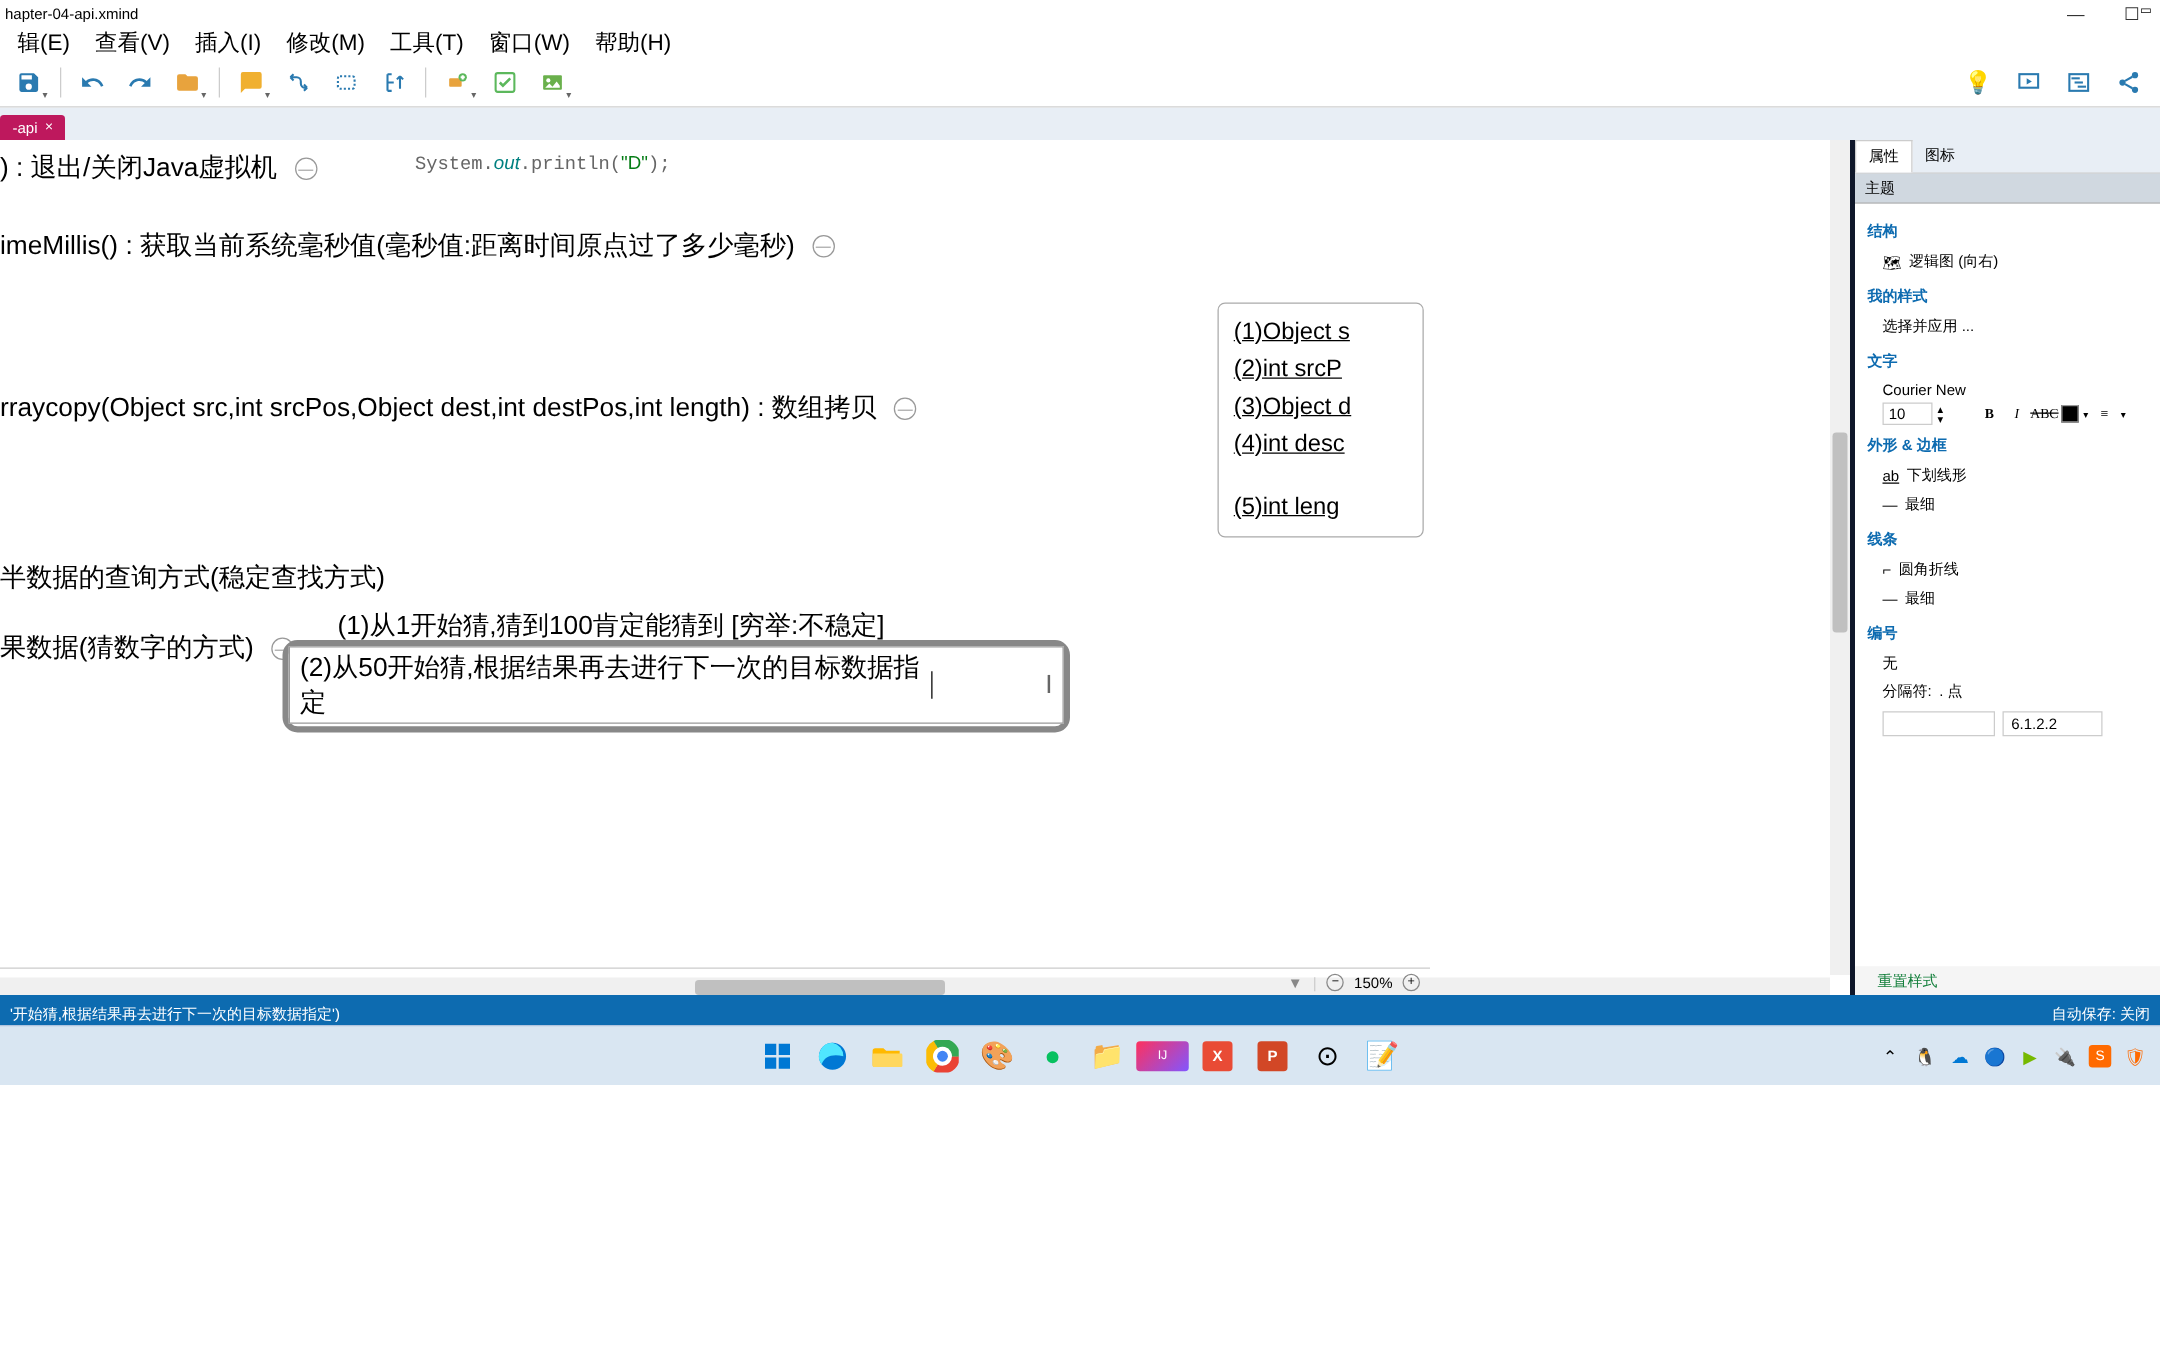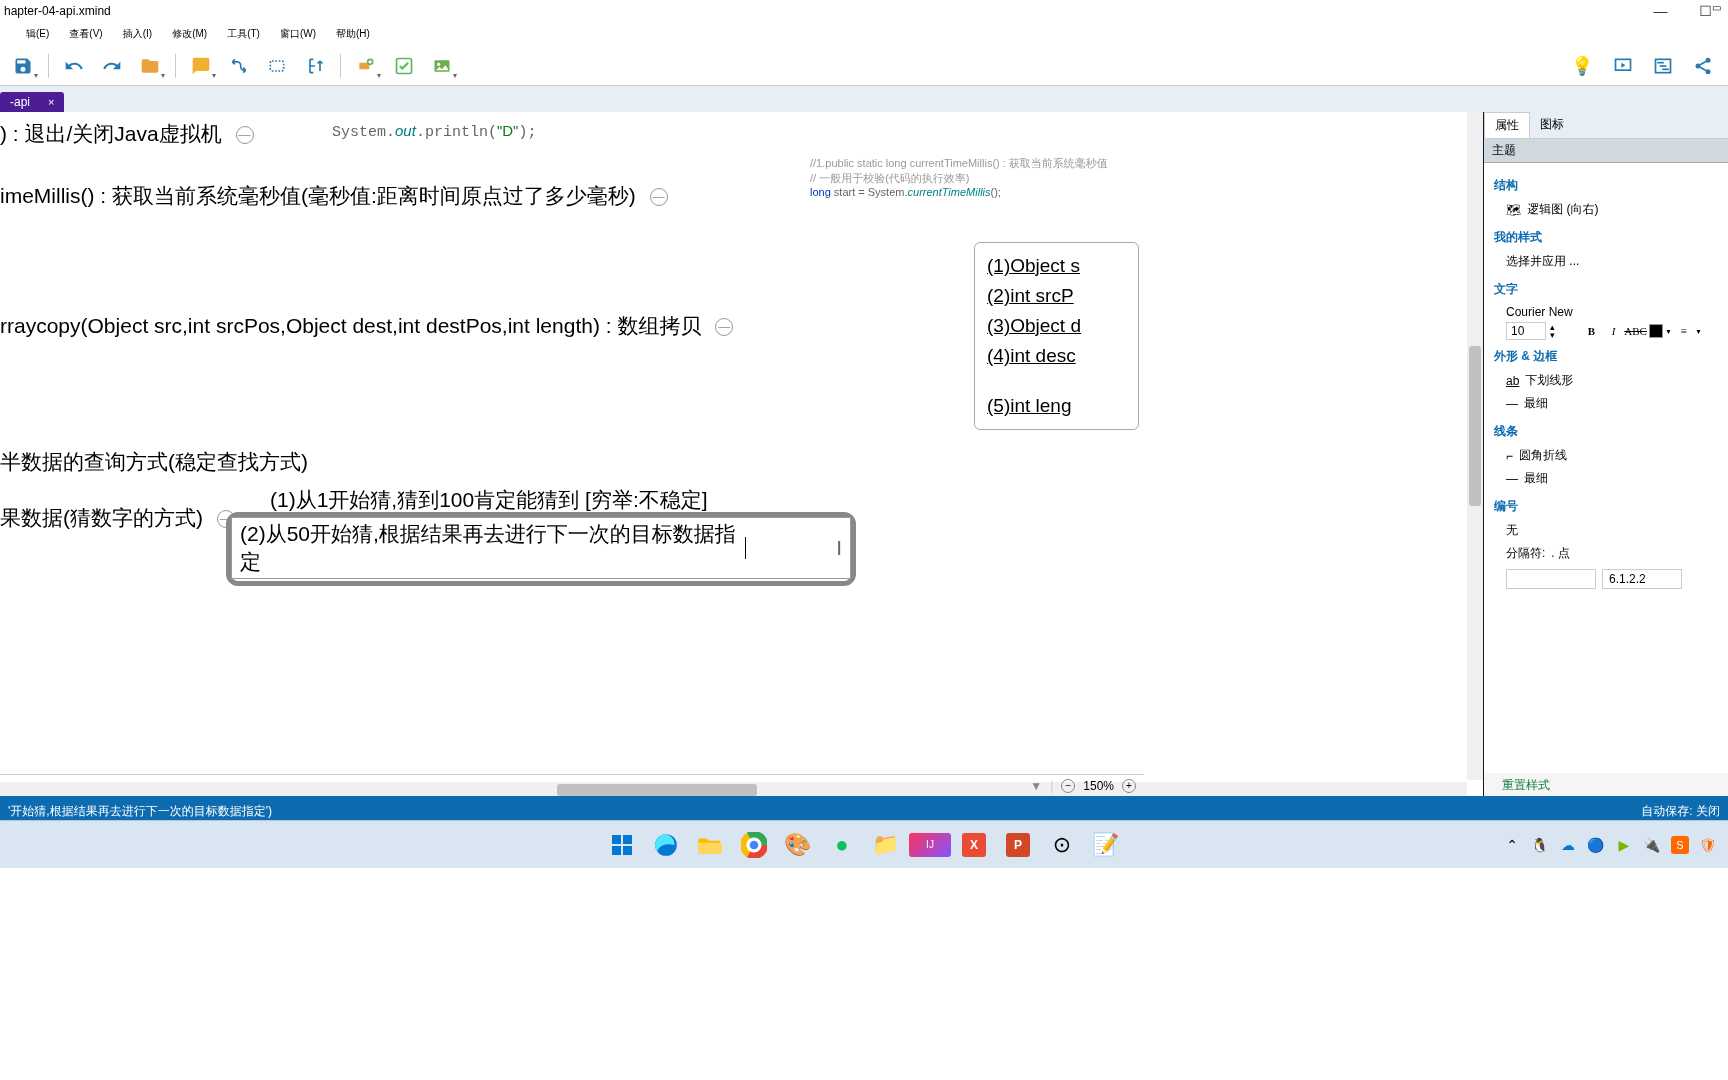--- a/index.html
+++ b/index.html
@@ -3,35 +3,35 @@
 <meta charset="utf-8">
 <style>
 * { margin: 0; padding: 0; box-sizing: border-box; font-family: "Microsoft YaHei", sans-serif; }
 body { width: 1728px; height: 1080px; overflow: hidden; background: #fff; position: relative; }
 
 .title-bar { height: 22px; background: #fff; display: flex; align-items: center; padding: 0 4px; font-size: 12px; position: relative; }
 .title-bar .title { flex: 1; }
 .win-btns { position: absolute; right: 0; top: 0; display: flex; }
 .win-btn { width: 45px; height: 22px; display: flex; align-items: center; justify-content: center; font-size: 14px; color: #333; }
 
-.menu-bar { height: 24px; display: flex; align-items: center; padding: 0 16px; font-size: 10px; background: #fff; text-align: right; }
+.menu-bar { height: 24px; display: flex; align-items: center; padding: 0 4px; font-size: 18px; background: #fff; text-align: right; }
 .menu-item { padding: 2px 10px; }
 
 .toolbar { height: 40px; display: flex; align-items: center; padding: 0 6px; gap: 4px; background: #fff; border-bottom: 1px solid #d0d0d0; position: relative; }
 .tool-btn { width: 34px; height: 32px; display: flex; align-items: center; justify-content: center; font-size: 18px; border-radius: 3px; position: relative; }
 .tool-sep { width: 1px; height: 24px; background: #ccc; margin: 0 4px; }
 .tool-dd::after { content: "▾"; font-size: 8px; position: absolute; right: 2px; bottom: 2px; color: #666; }
 .toolbar-right { position: absolute; right: 8px; display: flex; gap: 6px; }
 
 .tab-strip { height: 26px; background: #e8eef5; display: flex; align-items: flex-end; }
-.tab { background: #4c1d95; color: #fff; padding: 3px 10px; font-size: 12px; display: flex; align-items: center; gap: 18px; border-radius: 3px 3px 0 0; }
+.tab { background: #be185d; color: #fff; padding: 3px 10px; font-size: 12px; display: flex; align-items: center; gap: 6px; border-radius: 3px 3px 0 0; }
 .tab .close { font-size: 11px; }
 
 .work-area { display: flex; height: 686px; }
-.canvas-wrap { flex: 1; position: relative; background: #fff; overflow: hidden; border-right: 1px solid #0f172a; }
+.canvas-wrap { flex: 1; position: relative; background: #fff; overflow: hidden; border-right: 4px solid #0f172a; }
 .canvas { position: absolute; inset: 0; font-family: "Courier New", monospace; }
 
 .node { position: absolute; font-size: 21px; color: #000; white-space: nowrap; }
 .collapse-handle { display: inline-flex; width: 18px; height: 18px; border: 1.5px solid #999; border-radius: 50%; align-items: center; justify-content: center; font-size: 12px; color: #999; margin-left: 8px; vertical-align: middle; }
 
 .code-snip { position: absolute; font-family: "Courier New", monospace; font-size: 13px; color: #666; }
 .code-comment { color: #999; font-size: 11px; }
 .code-kw { color: #0033b3; }
 .code-type { color: #008080; font-style: italic; }
 .code-str { color: #067d17; }
@@ -207,25 +207,20 @@
         <span class="collapse-handle">—</span>
       </div>
       <div class="code-snip" style="left:332px;top:10px;font-size:15px">
         System.<span class="code-type">out</span>.println(<span class="code-str">"D"</span>);
       </div>
 
       <div class="node" style="left:0;top:70px">
         <span>imeMillis() : 获取当前系统毫秒值(毫秒值:距离时间原点过了多少毫秒)</span>
         <span class="collapse-handle">—</span>
       </div>
-      <div class="code-snip" style="left:810px;top:44px">
-        <div class="code-comment">//1.public static long currentTimeMillis() : 获取当前系统毫秒值</div>
-        <div class="code-comment">// 一般用于校验(代码的执行效率)</div>
-        <div style="font-size:11px"><span class="code-kw">long</span> start = System.<span class="code-type">currentTimeMillis</span>();</div>
-      </div>
 
       <div class="node" style="left:0;top:200px">
         <span>rraycopy(Object src,int srcPos,Object dest,int destPos,int length) : 数组拷贝</span>
         <span class="collapse-handle">—</span>
       </div>
 
       <div class="side-box" style="left:974px;top:130px;width:165px">
         <div class="side-box-row">(1)Object s</div>
         <div class="side-box-row">(2)int srcP</div>
         <div class="side-box-row">(3)Object d</div>

